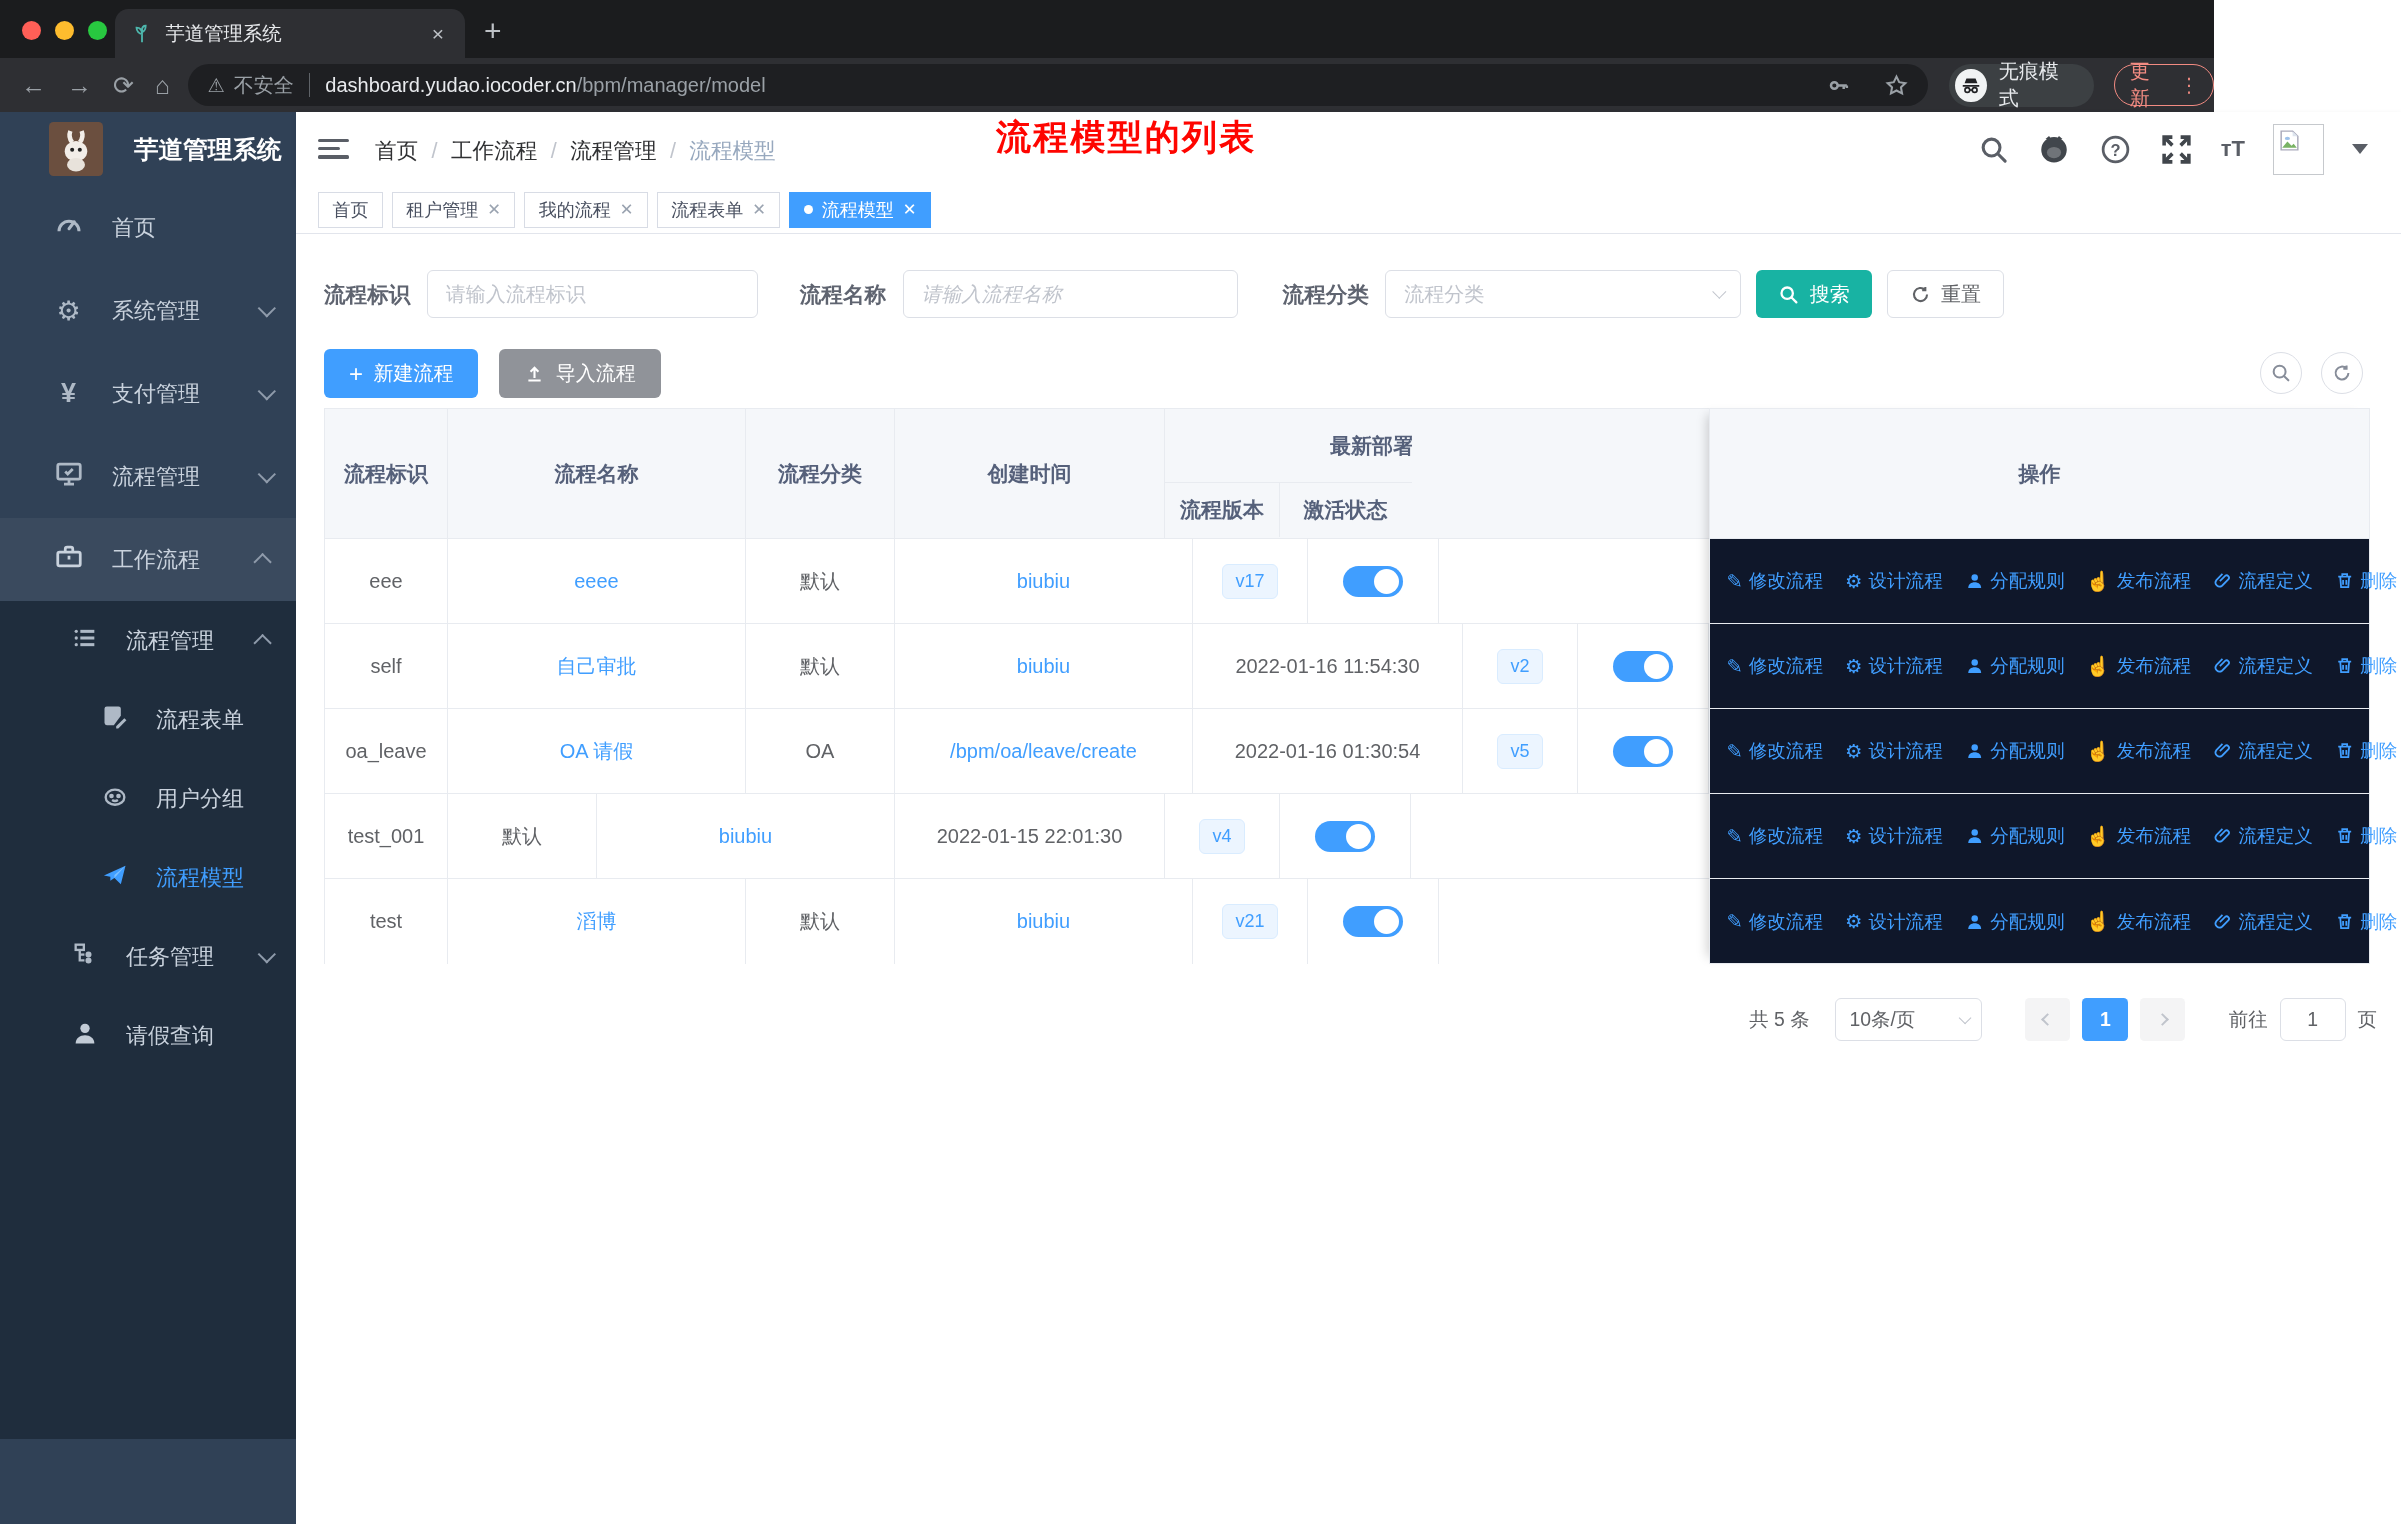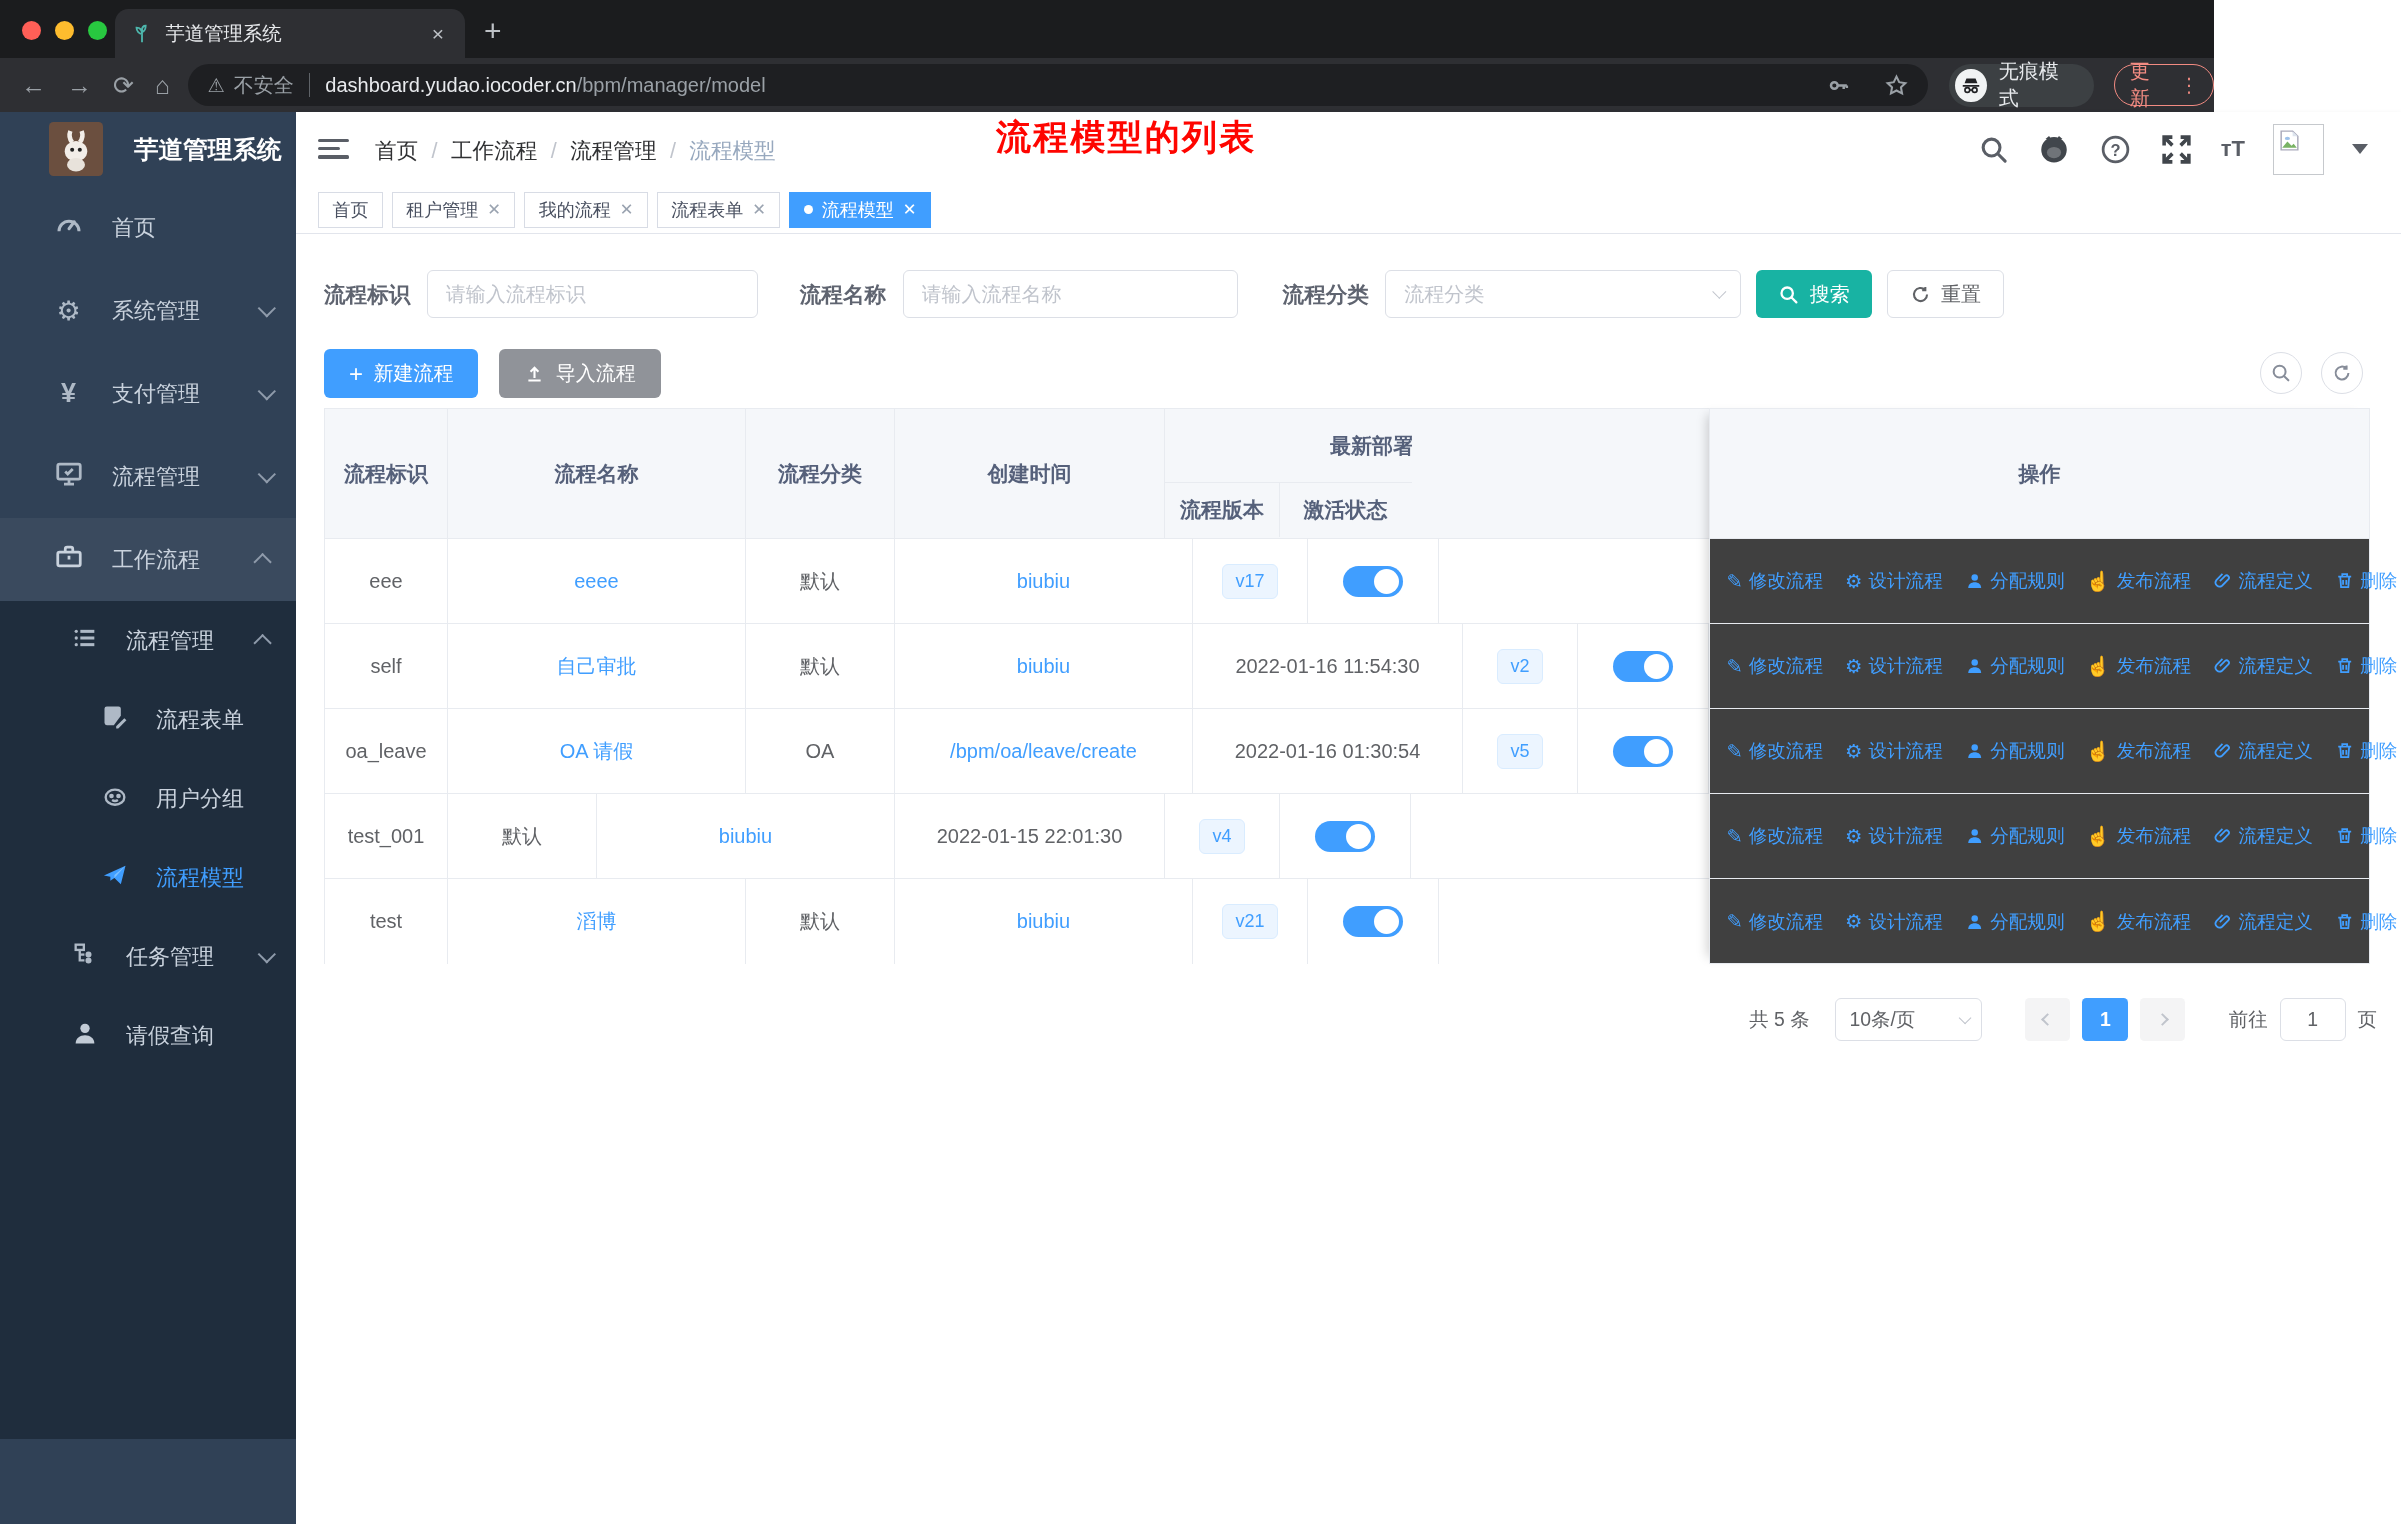--- a/index.html
+++ b/index.html
@@ -103,21 +103,21 @@
   .c1{width:123px}.c2{width:298px}.c3{width:149px}.c4{width:298px}.c5{width:270px}.c6{width:115px}.c7{width:131px; border-right:none}
   .trow { display:flex; height:85px; border-bottom:1.5px solid #e8ebf0; background:#fff; }
   .trow:last-child { border-bottom:none; }
   .td { display:flex; align-items:center; justify-content:center; color:#606266; font-size:20px; border-right:1.5px solid #e8ebf0; text-align:center; padding:0 6px; }
   .link { color:#409EFF; cursor:pointer; }
   .vbadge { background:#ecf5ff; border:1.5px solid #d9ecff; color:#409EFF; border-radius:6px; padding:6px 12px; font-size:18px; }
   .toggle { width:60px; height:31px; background:#409EFF; border-radius:15.6px; position:relative; display:inline-block; }
   .toggle .knob { position:absolute; right:3.7px; top:3px; width:25px; height:25px; background:#fff; border-radius:50%; }
 
   
-  .tfix { position:absolute; left:1385px; top:0; width:661px; height:556px; background:#404040; border:1.5px solid #e8ebf0;
+  .tfix { position:absolute; left:1385px; top:0; width:661px; height:556px; background:#0f172a; border:1.5px solid #e8ebf0;
           box-shadow:-9px 0 10.4px -7.4px rgba(0,0,0,.18); }
   .tfix .fhead { height:130px; background:#f5f7fa; border-bottom:1.5px solid #e8ebf0; display:flex; align-items:center; justify-content:center; font-weight:bold; color:#55607a; font-size:21px; }
   .orow { height:85px; border-bottom:1.5px solid #e8ebf0; display:flex; align-items:center; padding-left:16.4px; gap:22px; white-space:nowrap; }
   .orow:last-child { border-bottom:none; }
   .act { color:#409EFF; font-size:18.6px; display:inline-flex; align-items:center; gap:6px; cursor:pointer; }
   .act .ag { font-size:19.4px; }
   .act svg { display:block; }
 
   
   .pagebar { position:absolute; right:25px; top:886px; display:flex; align-items:center; font-size:19.4px; color:#606266; gap:12px; }
@@ -389,21 +389,21 @@
         <span>流程模型</span>
         <span class="tclose">✕</span>
       </span>
       </div>
 
     <div class="filterbar">
       <span class="flabel">流程标识</span>
       <input class="finput" placeholder="请输入流程标识" style="">
       <span class="gap1"></span>
       <span class="flabel">流程名称</span>
-      <input class="finput" style="width: 335px;" placeholder="请输入流程名称">
+      <input class="finput" style="width: 335px; font-style: italic;" placeholder="请输入流程名称">
       <span class="gap2"></span>
       <span class="flabel">流程分类</span>
       <span class="fselect">
         <span>流程分类</span>
         <span class="chev2"></span>
       </span>
       <span class="gap3"></span>
       <span class="btn btn-search">
         <svg width="21" height="21" viewBox="0 0 24 24" fill="none" stroke="#fff" stroke-width="2.6">
             <circle cx="10.5" cy="10.5" r="6.5"></circle>

